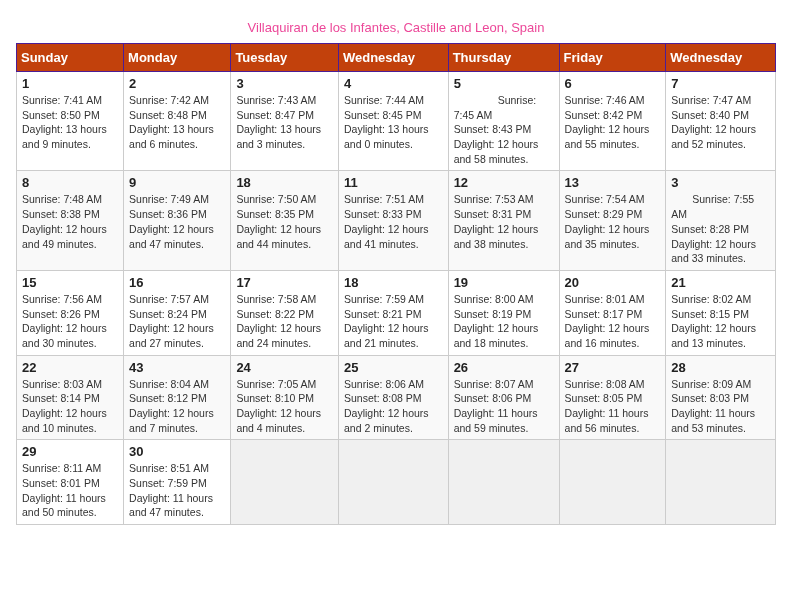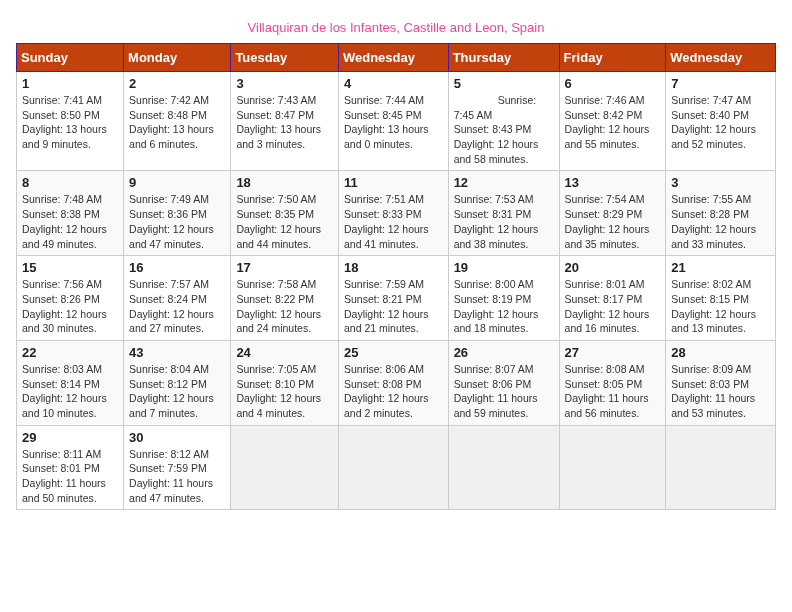--- a/index.html
+++ b/index.html
@@ -139,21 +139,21 @@
 Daylight: 12 hours
 and 41 minutes.</span></td>
         <td><span class="day-num">12</span><span class="day-info" style="white-space: pre-wrap;">Sunrise: 7:53 AM
 Sunset: 8:31 PM
 Daylight: 12 hours
 and 38 minutes.</span></td>
         <td><span class="day-num">13</span><span class="day-info" style="white-space: pre-wrap;">Sunrise: 7:54 AM
 Sunset: 8:29 PM
 Daylight: 12 hours
 and 35 minutes.</span></td>
-        <td><span class="day-num">3</span><span class="day-info" style="white-space: pre-wrap;">Sunrise: 7:55 AM
+        <td><span class="day-num">3</span><span class="day-info" style="white-space: pre-wrap; margin-left: 21px;">Sunrise: 7:55 AM
 Sunset: 8:28 PM
 Daylight: 12 hours
 and 33 minutes.</span></td>
       </tr>
       <tr>
         <td><span class="day-num">15</span><span class="day-info" style="white-space: pre-wrap;">Sunrise: 7:56 AM
 Sunset: 8:26 PM
 Daylight: 12 hours
 and 30 minutes.</span></td>
         <td><span class="day-num">16</span><span class="day-info" style="white-space: pre-wrap;">Sunrise: 7:57 AM
@@ -209,21 +209,21 @@
         <td><span class="day-num">28</span><span class="day-info" style="white-space: pre-wrap;">Sunrise: 8:09 AM
 Sunset: 8:03 PM
 Daylight: 11 hours
 and 53 minutes.</span></td>
       </tr>
       <tr>
         <td><span class="day-num">29</span><span class="day-info" style="white-space: pre-wrap;">Sunrise: 8:11 AM
 Sunset: 8:01 PM
 Daylight: 11 hours
 and 50 minutes.</span></td>
-        <td><span class="day-num">30</span><span class="day-info" style="white-space: pre-wrap;">Sunrise: 8:12 AM
+        <td><span class="day-num">30</span><span class="day-info" style="white-space: pre-wrap;">Sunrise: 8:51 AM
 Sunset: 7:59 PM
 Daylight: 11 hours
 and 47 minutes.</span></td>
         <td class="empty"></td>
         <td class="empty"></td>
         <td class="empty"></td>
         <td class="empty"></td>
         <td class="empty"></td>
       </tr>
     </tbody>

